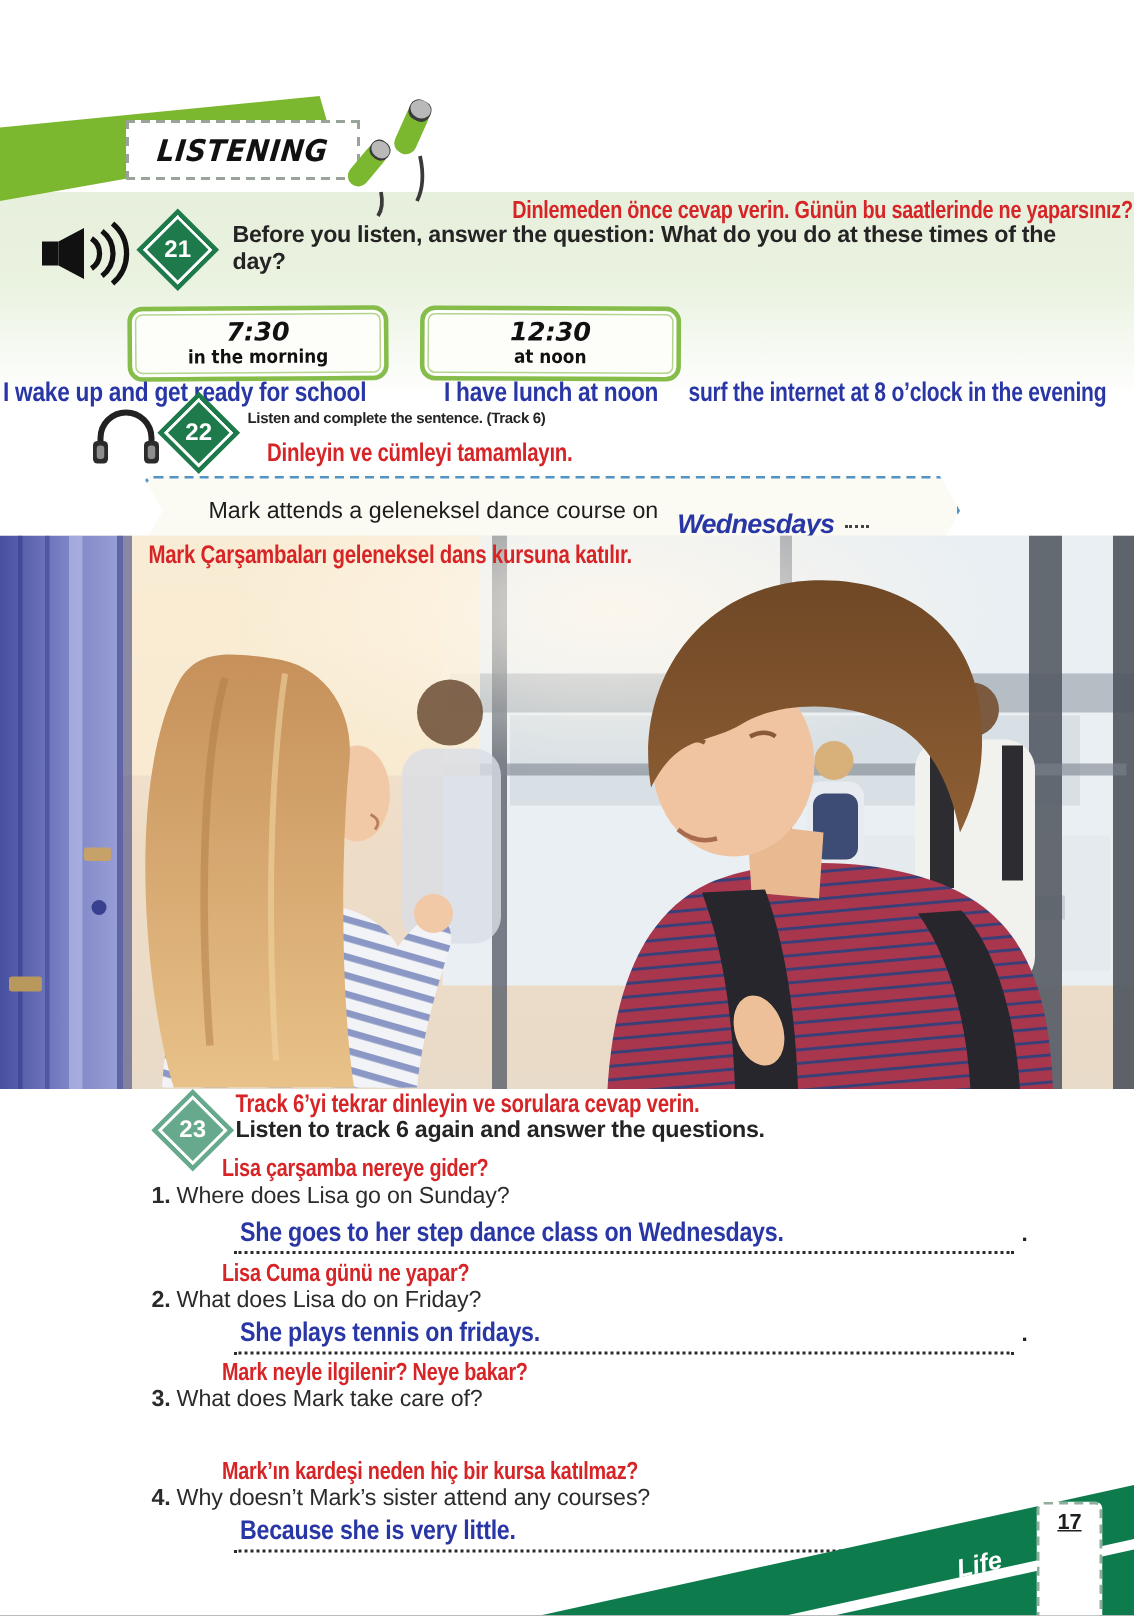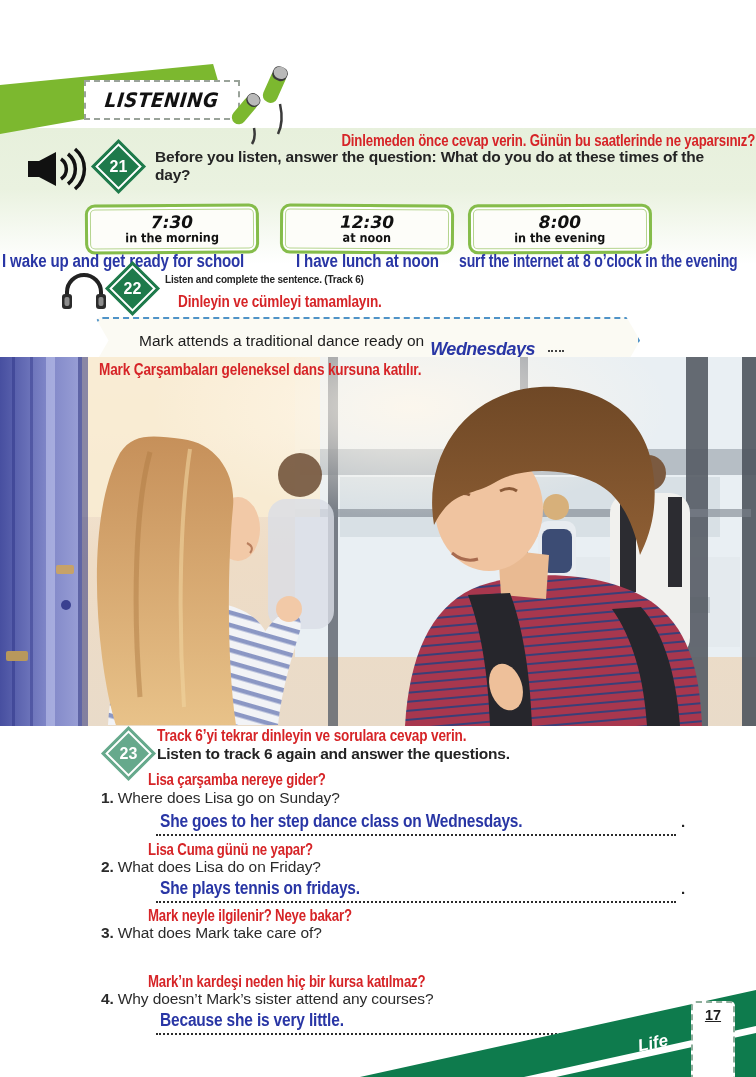--- a/index.html
+++ b/index.html
@@ -44,21 +44,21 @@
   .tans{top:251px;font-size:18px;}
 
   .en22{left:165px;top:274px;font-size:10px;font-weight:bold;letter-spacing:-.2px;color:#242424;}
   .tr22{left:178px;top:292px;font-size:17px;}
 
   
   .sbox{left:95px;top:317px;width:545px;height:47px;background:#fbfaf3;
         border:2px dashed #4f93c8;border-radius:8px;box-shadow:2px 3px 5px rgba(0,0,0,.18);
         clip-path:polygon(0 0,97.5% 0,100% 50%,97.5% 100%,0 100%,2.5% 50%);
         display:flex;align-items:center;padding-left:42px;box-sizing:border-box;font-size:15.5px;color:#1d1d1d;}
-  .blank{display:inline-block;min-width:118px;border-bottom:2px dotted #444;margin-left:6px;height:20px;margin-top:20px;}
+  .blank{display:inline-block;min-width:118px;border-bottom:2px dotted #444;text-align:center;margin-left:6px;height:20px;margin-top:20px;}
   .blank .written{font-size:18px;font-weight:bold;color:#2936a5;font-style:italic;position:relative;top:-1px;letter-spacing:-.5px;}
   .blank-tail{display:inline-block;width:16px;border-bottom:2px dotted #444;height:20px;}
   .tr22b{left:99px;top:360px;font-size:17px;z-index:5;}
 
   .photo{left:0;top:357px;width:756px;height:369px;}
 
   .tr23{left:157px;top:726px;font-size:17px;}
   .en23{left:157px;top:745px;font-size:15.5px;font-weight:bold;letter-spacing:-.2px;color:#242424;}
 
   .q-tr{left:148px;font-size:16.5px;}
@@ -117,24 +117,20 @@
   <div class="abs en21">Before you listen, answer the question: What do you do at these times of the day?</div>
 
   <div class="abs tbox" style="left:85px;transform:rotate(-.4deg);">
     <span class="time">7:30</span>
     <span class="lbl">in the morning</span>
   </div>
   <div class="abs tbox" style="left:280px;transform:rotate(.3deg);">
     <span class="time">12:30</span>
     <span class="lbl">at noon</span>
   </div>
-  <div class="abs tbox" style="left:468px;width:178px;transform:rotate(-.25deg);">
-    <span class="time">8:00</span>
-    <span class="lbl">in the evening</span>
-  </div>
 
   <div class="abs tans" style="left:296px;">
     <span class="blue cond" style="transform:scaleX(.84);">I have lunch at noon</span>
   </div>
   <div class="abs tans" style="left:2px;">
     <span class="blue cond" style="transform:scaleX(.84);">I wake up and get ready for school</span>
   </div>
   <div class="abs tans" style="left:459px;">
     <span class="blue cond" style="transform:scaleX(.78);">surf the internet at 8 o’clock in the evening</span>
   </div>
@@ -148,21 +144,21 @@
   </svg>
   <div class="abs badge" style="left:116px;top:272px;">
     <span>22</span>
   </div>
   <div class="abs en22">Listen and complete the sentence. (Track 6)</div>
   <div class="abs tr22">
     <span class="red cond">Dinleyin ve cümleyi tamamlayın.</span>
   </div>
 
   <div class="abs sbox">
-    <span>Mark attends a traditional dance ready on</span>
+    <span>Mark attends a geleneksel dance course on</span>
     <span class="blank"><span class="written">Wednesdays</span></span>
       <span class="blank-tail"></span>
   </div>
   <div class="abs tr22b">
     <span class="red cond">Mark Çarşambaları geleneksel dans kursuna katılır.</span>
   </div>
 
   <svg class="abs photo" viewBox="0 0 756 369" preserveAspectRatio="none">
     <defs>
       <linearGradient id="bgwarm" x1="0" y1="0" x2="0" y2="1">

